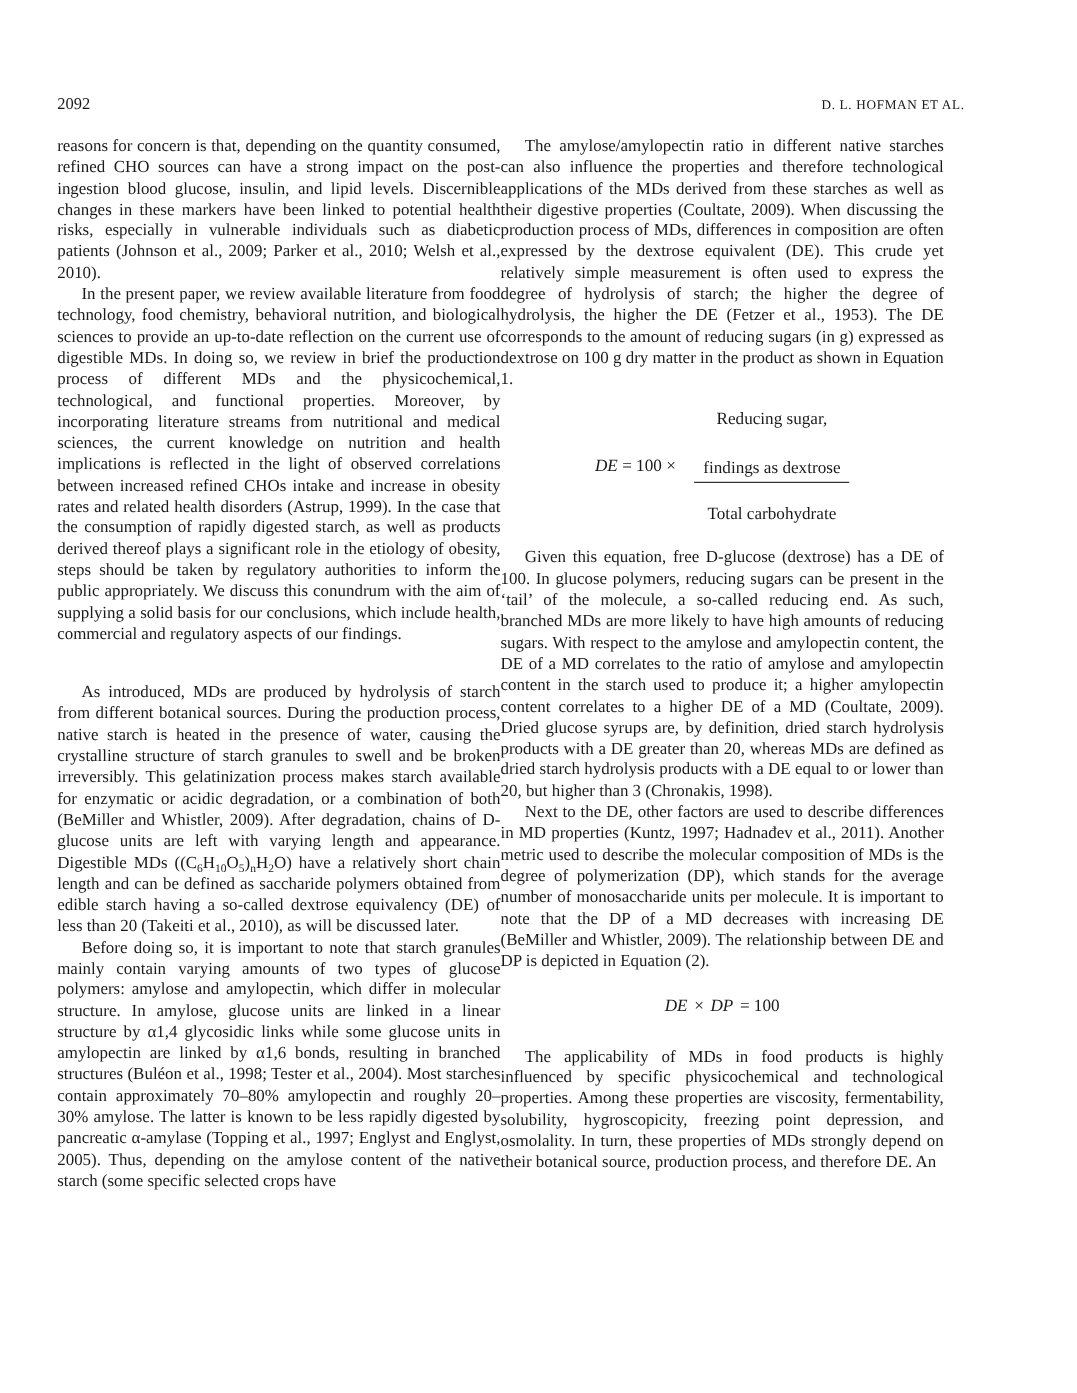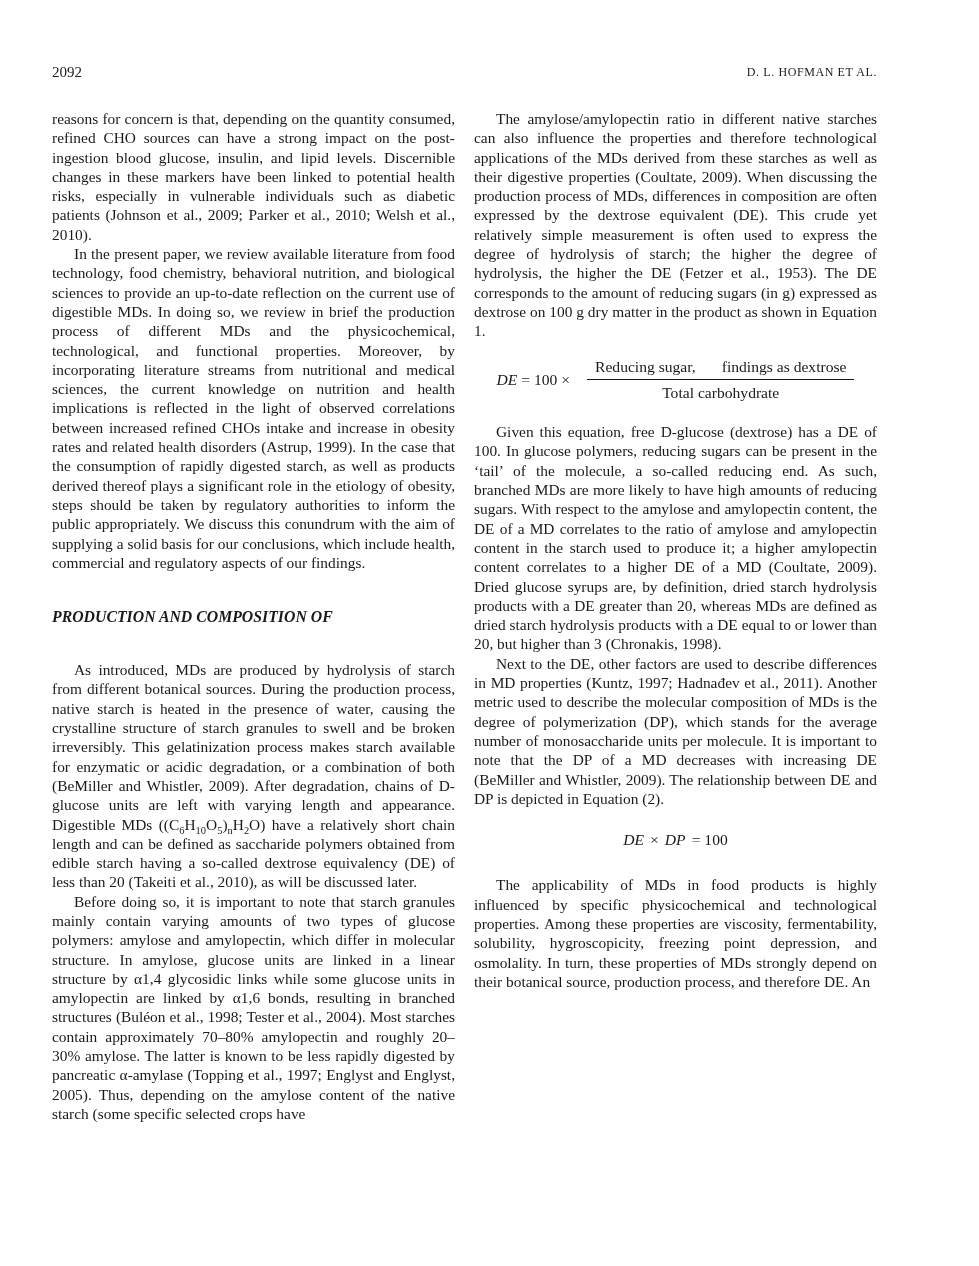--- a/index.html
+++ b/index.html
@@ -7,21 +7,21 @@
     position: relative;
     width: 979px;
     height: 1266px;
     background: #ffffff;
     color: #1a1a1a;
     font-family: "Liberation Serif", serif;
     overflow: hidden;
   }
   .running-header {
     position: absolute;
-    top: 64px;
+    top: 87px;
     left: 52px;
     width: 825px;
     height: 20px;
   }
   .page-number {
     position: absolute;
     left: 0;
     top: 0;
     font-size: 15px;
   }
@@ -29,25 +29,24 @@
     position: absolute;
     left: 0;
     width: 100%;
     top: 1px;
     text-align: right;
     font-size: 12px;
     letter-spacing: 0.6px;
   }
   .columns {
     position: absolute;
-    top: 109px;
+    top: 123px;
     left: 52px;
     width: 825px;
     display: flex;
-    gap: 19px;
   }
   .col {
     width: 403px;
     font-size: 15.4px;
     line-height: 19.3px;
     text-align: justify;
   }
   .col p { margin: 0; }
   .col p.indent { text-indent: 22px; }
   sub { font-size: 68%; line-height: 0; }
@@ -69,43 +68,43 @@
   }
   .equation .var { font-style: italic; }
   .eq-lhs { margin-right: 17px; white-space: nowrap; }
   .frac { display: inline-flex; flex-direction: column; align-items: center; }
   .frac .num {
     border-bottom: 1.2px solid #1a1a1a;
     padding: 0 8px 3px 8px;
     display: flex;
     gap: 26px;
     white-space: nowrap;
+    flex-direction: column;
   }
-  .frac .den { padding-top: 3px; white-space: nowrap; }
+  .frac .den { padding-top: 3px; white-space: nowrap; margin-top: 16px; }
   .equation2 { margin: 22px 0 26px 0; }
   .equation2 .piece { margin: 0 3px; }
 </style>
 </head>
 <body>
 
 <div class="page">
 
   <div class="running-header">
     <span class="page-number">2092</span>
     <span class="running-head">D. L. HOFMAN ET AL.</span>
   </div>
 
   <div class="columns">
 
     <div class="col">
       <p>reasons for concern is that, depending on the quantity consumed, refined CHO sources can have a strong impact on the post-ingestion blood glucose, insulin, and lipid levels. Discernible changes in these markers have been linked to potential health risks, especially in vulnerable individuals such as diabetic patients (Johnson et al., 2009; Parker et al., 2010; Welsh et al., 2010).</p>
       <p class="indent">In the present paper, we review available literature from food technology, food chemistry, behavioral nutrition, and biological sciences to provide an up-to-date reflection on the current use of digestible MDs. In doing so, we review in brief the production process of different MDs and the physicochemical, technological, and functional properties. Moreover, by incorporating literature streams from nutritional and medical sciences, the current knowledge on nutrition and health implications is reflected in the light of observed correlations between increased refined CHOs intake and increase in obesity rates and related health disorders (Astrup, 1999). In the case that the consumption of rapidly digested starch, as well as products derived thereof plays a significant role in the etiology of obesity, steps should be taken by regulatory authorities to inform the public appropriately. We discuss this conundrum with the aim of supplying a solid basis for our conclusions, which include health, commercial and regulatory aspects of our findings.</p>
 
       <div class="section-heading">
-        <div>PRODUCTION AND COMPOSITION OF</div>
       </div>
 
       <p class="indent"><span>As introduced, MDs are produced by hydrolysis of starch from different botanical sources. During the production process, native starch is heated in the presence of water, causing the crystalline structure of starch granules to swell and be broken irreversibly. This gelatinization process makes starch available for enzymatic or acidic degradation, or a combination of both (BeMiller and Whistler, 2009). After degradation, chains of D-glucose units are left with varying length and appearance. Digestible MDs ((C</span><sub>6</sub><span>H</span><sub>10</sub><span>O</span><sub>5</sub><span>)</span><sub>n</sub><span>H</span><sub>2</sub><span>O) have a relatively short chain length and can be defined as saccharide polymers obtained from edible starch having a so-called dextrose equivalency (DE) of less than 20 (Takeiti et al., 2010), as will be discussed later.</span></p>
 
       <p class="indent">Before doing so, it is important to note that starch granules mainly contain varying amounts of two types of glucose polymers: amylose and amylopectin, which differ in molecular structure. In amylose, glucose units are linked in a linear structure by α1,4 glycosidic links while some glucose units in amylopectin are linked by α1,6 bonds, resulting in branched structures (Buléon et al., 1998; Tester et al., 2004). Most starches contain approximately 70–80% amylopectin and roughly 20–30% amylose. The latter is known to be less rapidly digested by pancreatic α-amylase (Topping et al., 1997; Englyst and Englyst, 2005). Thus, depending on the amylose content of the native starch (some specific selected crops have</p>
     </div>
 
     <div class="col">
       <p class="indent">The amylose/amylopectin ratio in different native starches can also influence the properties and therefore technological applications of the MDs derived from these starches as well as their digestive properties (Coultate, 2009). When discussing the production process of MDs, differences in composition are often expressed by the dextrose equivalent (DE). This crude yet relatively simple measurement is often used to express the degree of hydrolysis of starch; the higher the degree of hydrolysis, the higher the DE (Fetzer et al., 1953). The DE corresponds to the amount of reducing sugars (in g) expressed as dextrose on 100 g dry matter in the product as shown in Equation 1.</p>
 

